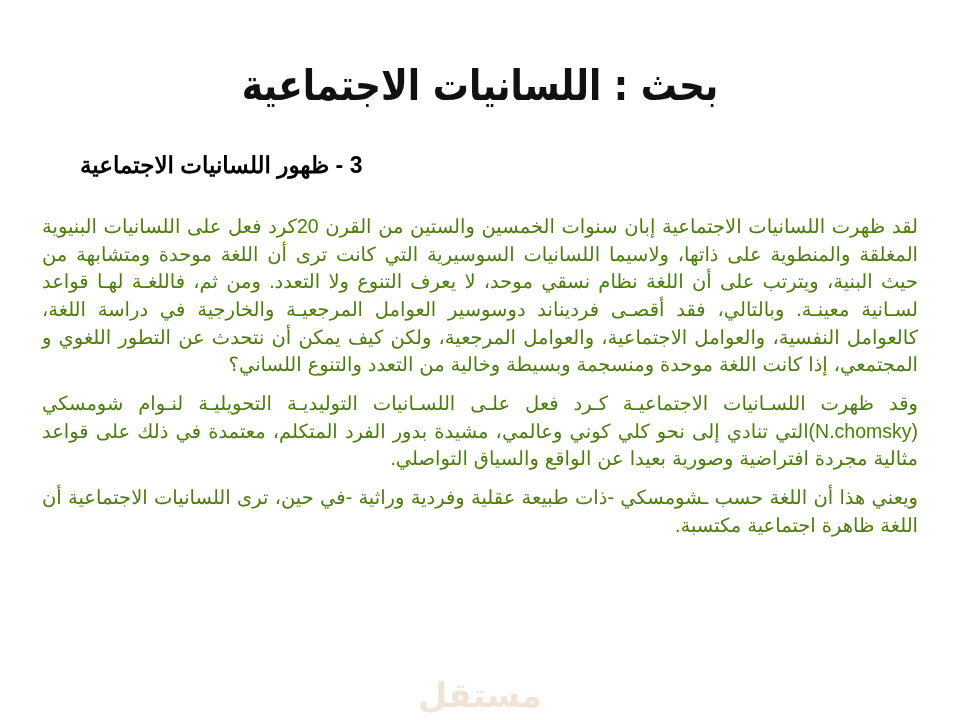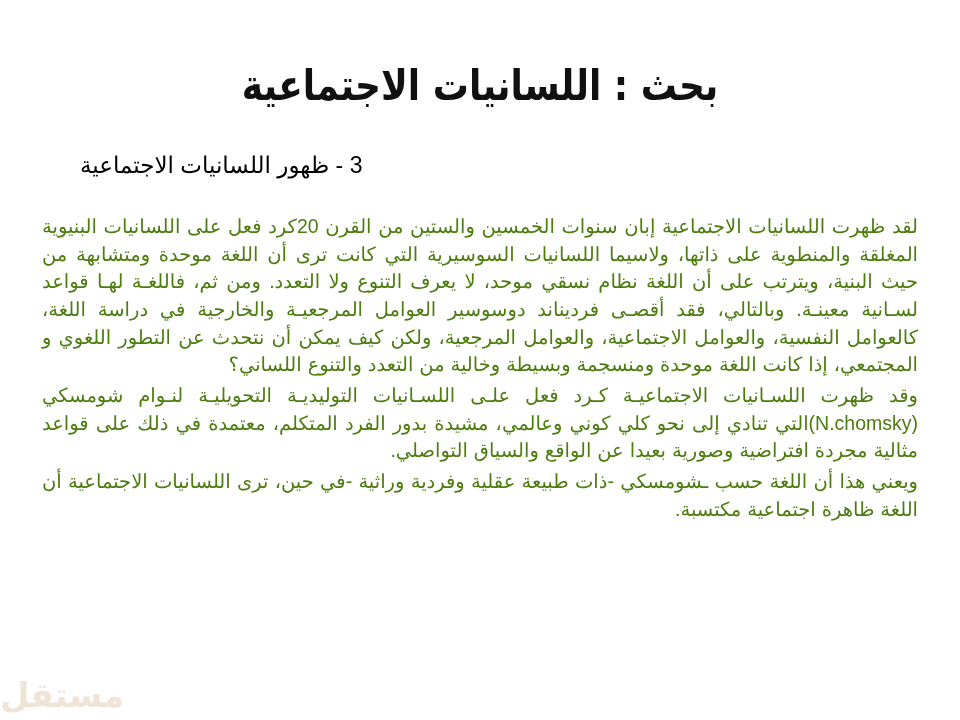--- a/index.html
+++ b/index.html
@@ -25,20 +25,21 @@
     padding: 0 42px;
     direction: rtl;
   }
 
   
   .watermark {
     position: absolute;
     left: 0;
     right: 0;
     bottom: 6px;
+    text-align: center;
     pointer-events: none;
     z-index: 0;
     direction: ltr;
   }
   .watermark-mark {
     display: block;
     font-family: "DejaVu Sans", sans-serif;
     font-size: 34px;
     font-weight: bold;
     color: #efe4d6;
@@ -72,21 +73,21 @@
   }
 
   
   .section-heading {
     margin: 0;
     padding-top: 48px;
     padding-left: 38px;
     text-align: left;
     font-family: "Liberation Sans", sans-serif;
     font-size: 23px;
-    font-weight: normal;
+    font-weight: bold;
     color: #000000;
     line-height: 1.3;
     position: relative;
     z-index: 2;
   }
 
   
   .body-copy {
     position: relative;
     z-index: 2;
@@ -96,21 +97,21 @@
     margin: 0 0 0 0;
     text-align: justify;
     text-align-last: right;
     font-family: Liberation Sans, sans-serif;
     font-size: 19.5px;
     line-height: 1.42;
     color: #4d7c0f;
     word-spacing: 0.5px;
   }
   .para + .para {
-    margin-top: 3px;
+    margin-top: 11px;
   }
   .para.last-left {
     text-align-last: right;
   }
 </style>
 </head>
 <body>
 
 <div class="page">
 

